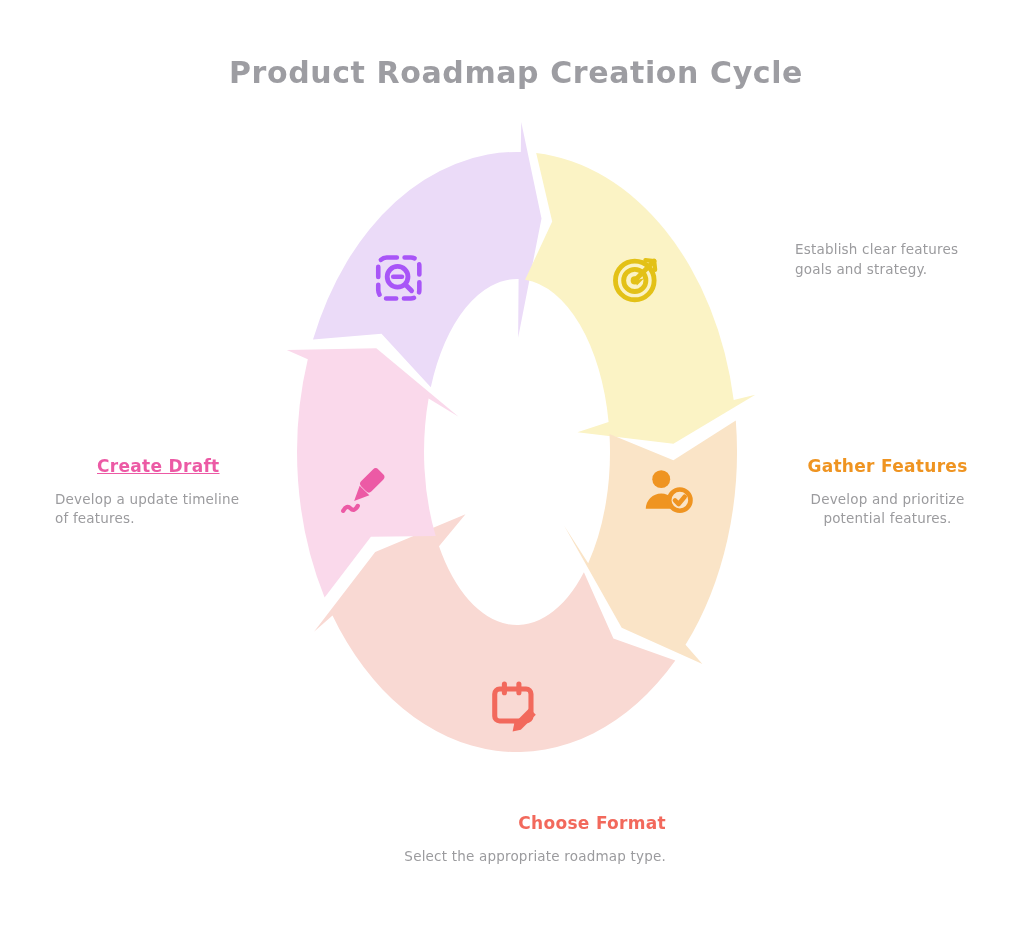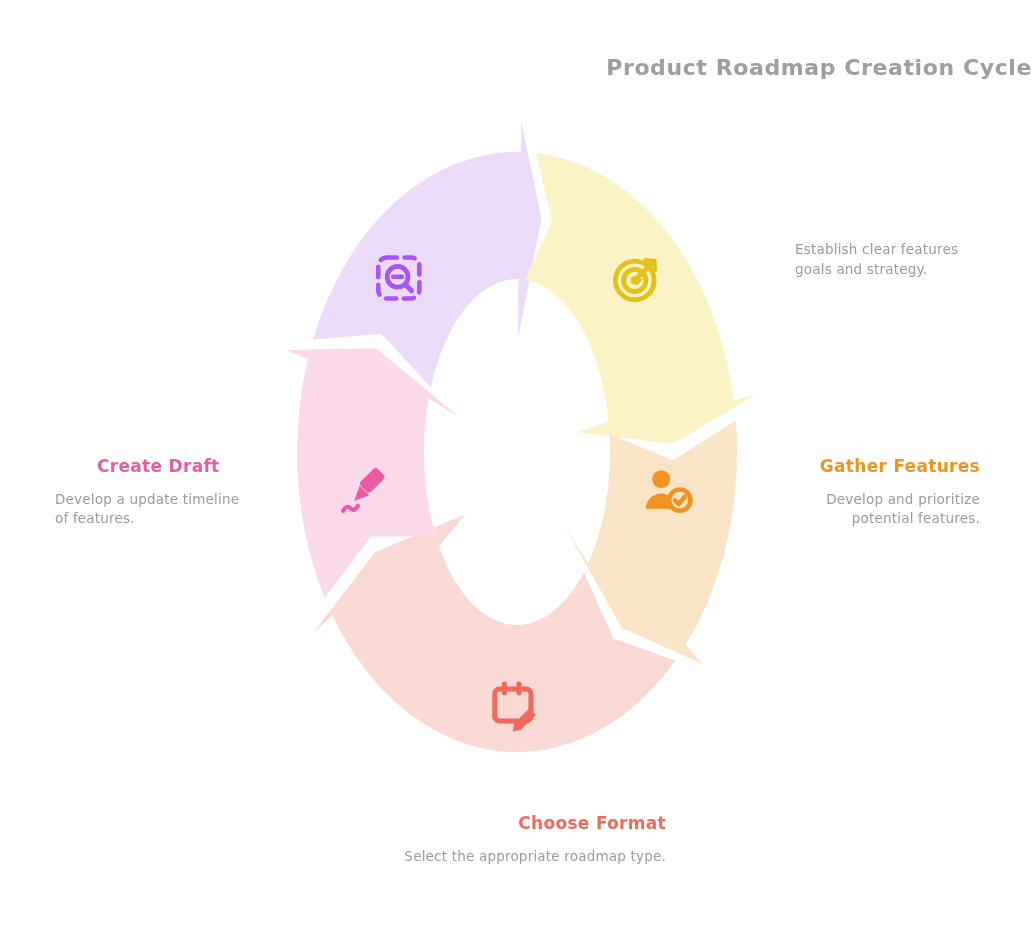--- a/index.html
+++ b/index.html
@@ -1,34 +1,34 @@
 <!DOCTYPE html>
 <html><head>
 <meta charset="utf-8">
 <style>
   html,body { margin:0; padding:0; background:#ffffff; }
   body { font-family:"DejaVu Sans","Liberation Sans",sans-serif; }
   .canvas { position:relative; width:1032px; height:936px; background:#ffffff; overflow:hidden; }
 
   .diagram-title {
     position:absolute; top:55px; left:0; width:100%;
-    text-align:right; font-size:22px; font-weight:bold;
+    text-align:center; font-size:30px; font-weight:bold;
     letter-spacing:0.6px; color:#9d9da2;
   }
 
   #ring { position:absolute; left:0; top:0; }
 
   .stage { position:absolute; }
   .stage-title { font-weight:bold; font-size:17px; letter-spacing:0.3px; line-height:1.4; margin-bottom:11px; }
   .stage-desc  { font-size:13.5px; color:#9b9b9e; line-height:1.45; letter-spacing:0.2px; }
 
   #stage-review { top:228px; left:38px; width:200px; text-align:right; }
   #stage-review .stage-title { width:130px; margin-left:auto; }
   #stage-define { top:240px; left:795px; width:190px; text-align:left; }
-  #stage-gather { top:455px; left:795px; width:185px; text-align:right; }
+  #stage-gather { top:455px; left:795px; width:185px; text-align:center; }
   #stage-create { top:455px; left:55px;  width:190px; text-align:left; }
   #stage-create .stage-title { margin-left:42px; }
   #stage-choose { top:812px; left:366px; width:300px; text-align:right; }
 
   .stage-icon { position:absolute; width:58px; height:58px; }
   #icon-define { left:607px; top:249px; }
   #icon-gather { left:639px; top:461px; }
   #icon-choose { left:487px; top:677px; }
   #icon-create { left:336px; top:461px; }
   #icon-review { left:371px; top:249px; }
@@ -91,18 +91,18 @@
     <div class="stage-title" style="color: rgb(239, 148, 33);">Gather Features</div>
     <div class="stage-desc">Develop and prioritize potential features.</div>
   </div>
 
   <div id="stage-choose" class="stage">
     <div class="stage-title" style="color: rgb(242, 105, 92);">Choose Format</div>
     <div class="stage-desc">Select the appropriate roadmap type.</div>
   </div>
 
   <div id="stage-create" class="stage">
-    <div class="stage-title" style="color: rgb(236, 90, 165);">Create Draft</div>
+    <div class="stage-title" style="color: rgb(236, 90, 165); text-decoration: underline;">Create Draft</div>
     <div class="stage-desc">Develop a update timeline of features.</div>
   </div>
 
 
 </div>
 
 </body></html>

